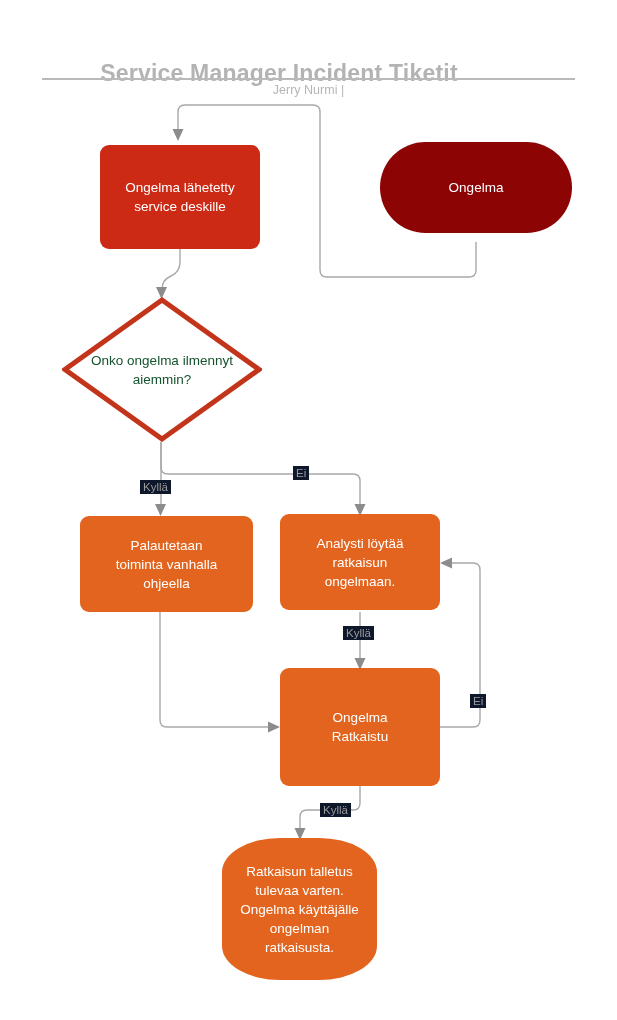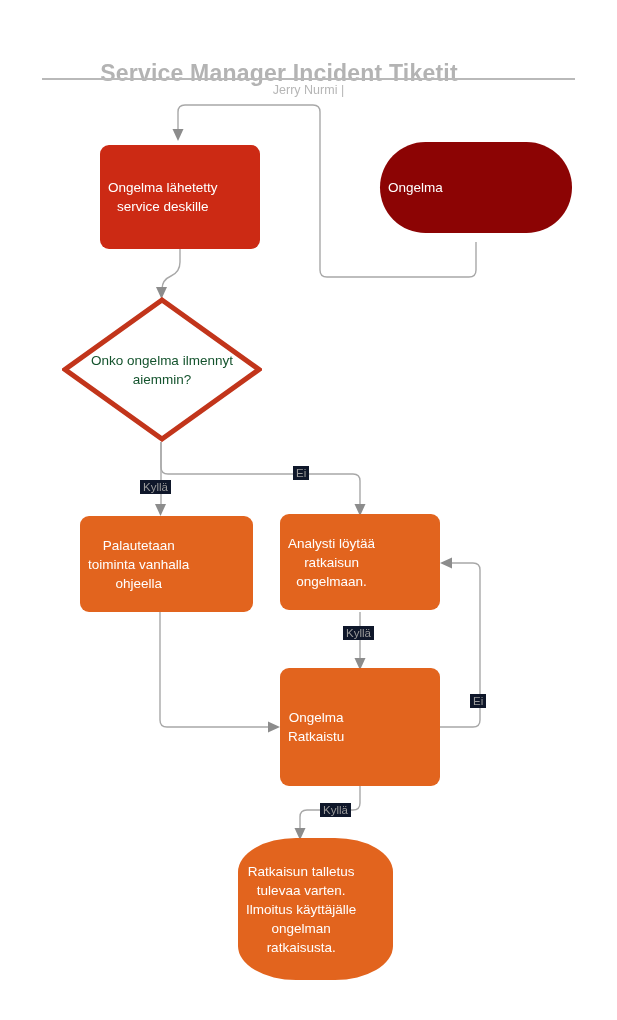--- a/index.html
+++ b/index.html
@@ -84,20 +84,21 @@
     white-space: nowrap;
     line-height: 14px;
   }
 
   
   .node {
     position: absolute;
     box-sizing: border-box;
     display: flex;
     align-items: center;
+    justify-content: center;
     text-align: center;
     color: #ffffff;
     font-size: 13.5px;
     line-height: 19px;
     padding: 4px 8px;
   }
   .node-process-red {
     background: #cc2a14;
     border-radius: 9px;
   }
@@ -237,23 +238,23 @@
     </span>
   </div>
 
   <div class="node node-process-orange" style="left:280px; top:668px; width:160px; height:118px;">
     <span>
       <span>Ongelma</span><br>
       <span>Ratkaistu</span>
     </span>
   </div>
 
-  <div class="node node-store-orange" style="left:238px; top:838px; width:155px; height:142px;">
+  <div class="node node-store-orange" style="left:222px; top:838px; width:155px; height:142px;">
     <span>
       <span>Ratkaisun talletus</span><br>
       <span>tulevaa varten.</span><br>
-      <span>Ilmoitus käyttäjälle</span><br>
+      <span>Ongelma käyttäjälle</span><br>
       <span>ongelman</span><br>
       <span>ratkaisusta.</span>
     </span>
   </div>
 
 </div>
 
 </body></html>

